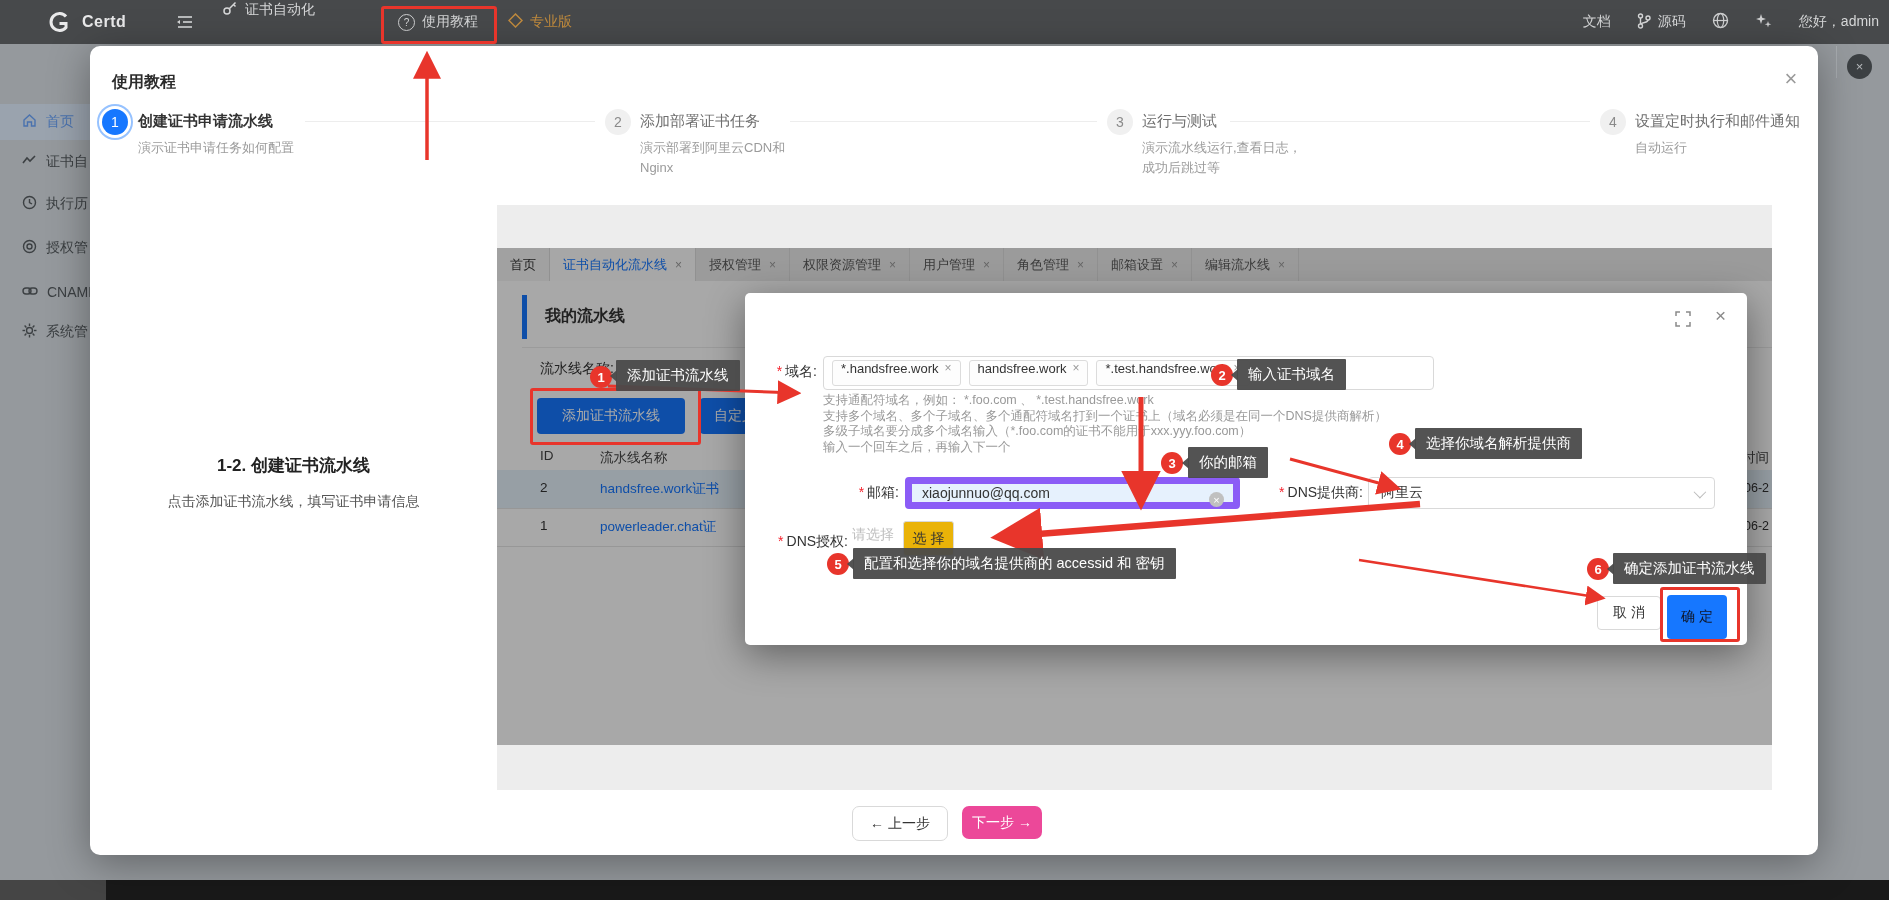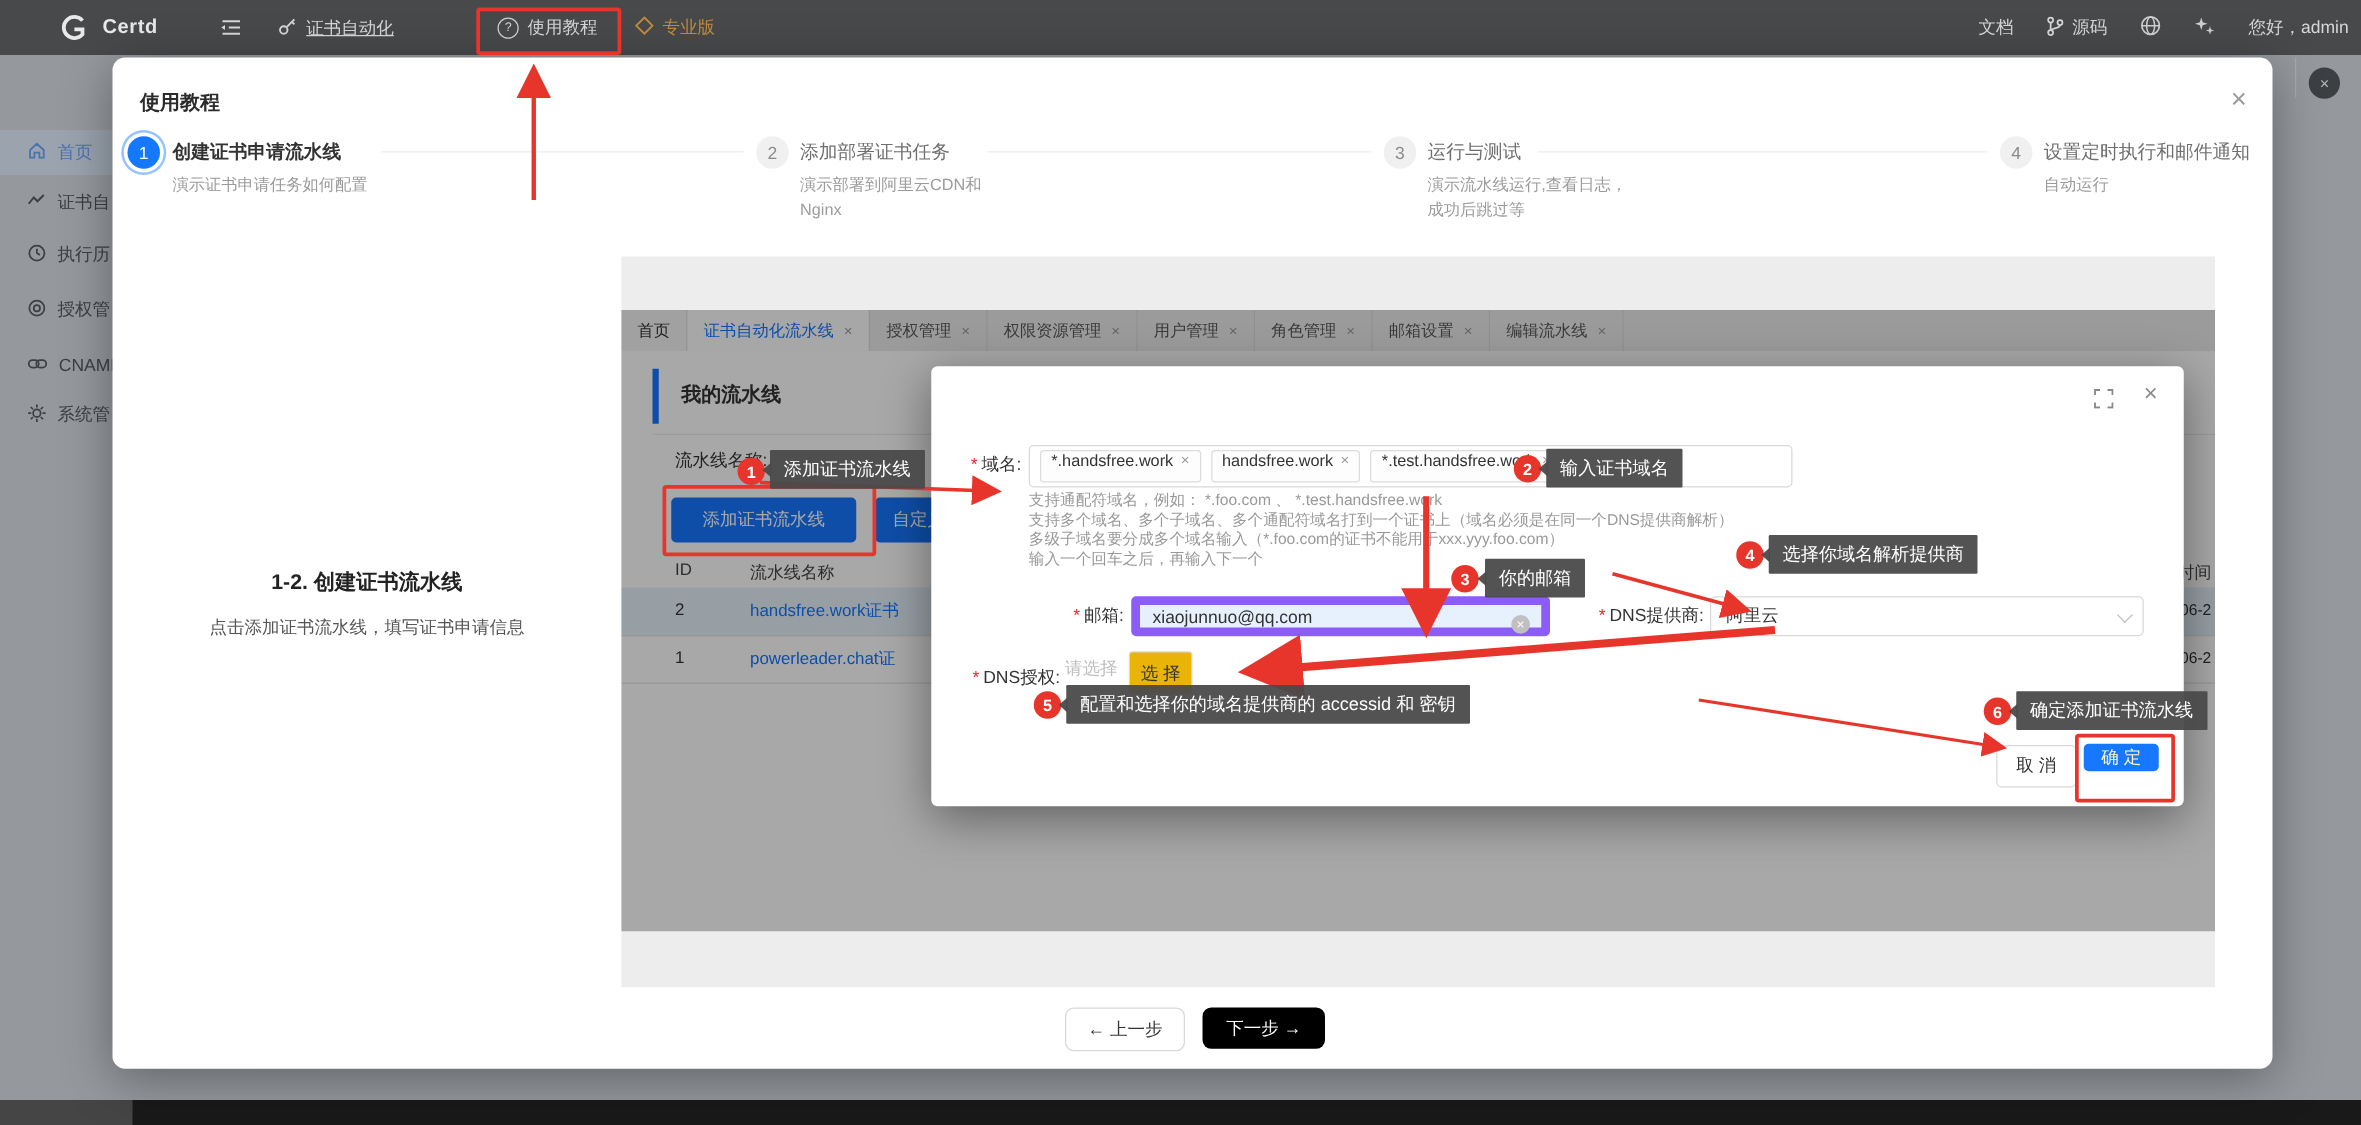--- a/index.html
+++ b/index.html
@@ -32,21 +32,21 @@
   .step-circle{width:26px;height:26px;border-radius:50%;background:#f0f0f0;color:#8a8a8a;display:flex;align-items:center;justify-content:center;font-size:14px;top:63px;}
   .step-circle.active{background:#1677ff;color:#fff;box-shadow:0 0 0 3px #fff,0 0 0 5px rgba(22,119,255,.45);}
   .step-title{top:66px;font-size:15px;color:#6f6f6f;white-space:nowrap;}
   .step-title.active{color:#333;font-weight:bold;}
   .step-desc{top:92px;font-size:13px;color:#9b9b9b;line-height:1.5;width:165px;}
   .connector{top:75px;height:1px;background:#ededed;}
   .caption{left:0;top:408px;width:407px;text-align:center;}
   .caption-title{font-size:17px;font-weight:bold;color:#222;}
   .caption-desc{margin-top:16px;font-size:14px;color:#555;}
   .btn-prev{left:762px;top:760px;width:94px;height:33px;border:1px solid #d9d9d9;border-radius:7px;display:flex;align-items:center;justify-content:center;font-size:14px;color:#333;background:#fff;cursor:pointer;}
-  .btn-next{left:872px;top:760px;width:98px;height:33px;border-radius:7px;display:flex;align-items:center;justify-content:center;font-size:14px;color:#fff;background:#000000;cursor:pointer;}
+  .btn-next{left:872px;top:760px;width:80px;height:33px;border-radius:7px;display:flex;align-items:center;justify-content:center;font-size:14px;color:#fff;background:#ec4899;cursor:pointer;}
   
   .inner{left:407px;top:159px;width:1275px;height:585px;overflow:hidden;background:#fff;}
   .strip-top{left:0;top:0;width:1275px;height:43px;background:#ededed;}
   .strip-bottom{left:0;top:540px;width:1275px;height:45px;background:#ededed;}
   .tabbar{left:0;top:43px;width:1275px;height:33px;background:#ececec;display:flex;align-items:stretch;}
   .tab{display:flex;align-items:center;gap:8px;padding:0 13px;font-size:13px;color:#595959;border-right:1px solid #dcdcdc;white-space:nowrap;}
   .tab .tx{color:#9b9b9b;font-size:12px;}
   .tab.first{background:#f5f5f5;color:#333;}
   .tab.active{background:#fdfdfd;color:#1677ff;}
   .content{left:0;top:76px;width:1275px;height:464px;background:#fff;}
@@ -78,21 +78,21 @@
   .tag .tx{color:#999;font-size:12px;}
   .help{left:78px;top:100px;font-size:12.5px;color:#999;line-height:15.5px;white-space:nowrap;}
   .email-input{left:160px;top:184px;width:335px;height:32px;background:#e6f1fd;border:7px solid #8b5cf6;border-radius:4px;display:flex;align-items:center;padding:0 10px;box-sizing:border-box;font-size:14px;color:#333;}
   .clear-ic{position:absolute;right:9px;top:8px;width:15px;height:15px;border-radius:50%;background:#c0c0c0;color:#fff;font-size:11px;display:flex;align-items:center;justify-content:center;}
   .clear-ic::before{content:"×";}
   .select{left:623px;top:184px;width:347px;height:32px;border:1px solid #d9d9d9;border-radius:4px;display:flex;align-items:center;padding:0 12px;box-sizing:border-box;font-size:14px;color:#333;}
   .chev{position:absolute;right:11px;top:11px;width:8px;height:8px;border-right:1.6px solid #bbb;border-bottom:1.6px solid #bbb;transform:rotate(45deg) translateY(-2px);}
   .auth-ph{left:107px;top:233px;font-size:14px;color:#bfbfbf;}
   .btn-choose{left:158px;top:228px;width:49px;height:33px;border:1px solid #d9d9d9;border-radius:3px;background:#eab308;display:flex;align-items:center;justify-content:center;font-size:14px;color:#333;}
   .btn-cancel{left:852px;top:303px;width:62px;height:32px;border:1px solid #d9d9d9;border-radius:4px;background:#fff;display:flex;align-items:center;justify-content:center;font-size:14px;color:#333;}
-  .btn-ok{left:922px;top:302px;width:60px;height:22px;border-radius:4px;background:#1677ff;display:flex;align-items:center;justify-content:center;font-size:14px;color:#fef9c3;}
+  .btn-ok{left:922px;top:302px;width:60px;height:44px;border-radius:4px;background:#1677ff;display:flex;align-items:center;justify-content:center;font-size:14px;color:#0f172a;}
   .redbox{border:3px solid #e8352b;border-radius:3px;z-index:30;}
   .badge{width:22px;height:22px;border-radius:50%;background:#e8352b;color:#fff;font-size:13px;font-weight:bold;display:flex;align-items:center;justify-content:center;z-index:31;}
   .tip{height:31px;background:rgba(74,74,74,.95);color:#fff;font-size:14.5px;display:flex;align-items:center;padding:0 11px;z-index:31;white-space:nowrap;border-radius:1px;}
   .tip::before{content:"";position:absolute;left:-6px;top:10px;border:6px solid transparent;border-right:7px solid rgba(74,74,74,.95);border-left:none;}
   svg.arrows{position:absolute;left:0;top:0;z-index:30;pointer-events:none;}
   .ic{display:inline-block;}
 </style>
 </head>
 <body>
 
@@ -106,21 +106,21 @@
   <span class="ic abs" style="left:176px;top:14px;">
     <svg width="18" height="16" viewBox="0 0 18 16">
         <g stroke="#d6d7d8" stroke-width="1.6">
           <line x1="2" y1="3" x2="16" y2="3"></line>
           <line x1="7" y1="8" x2="16" y2="8"></line>
           <line x1="2" y1="13" x2="16" y2="13"></line>
         </g>
         <path d="M4 6 L1 8 L4 10 z" fill="#d6d7d8"></path>
       </svg>
   </span>
-  <span class="nv abs" style="left:222px;top:13px;text-decoration:underline;">
+  <span class="nv abs" style="left:222px;top:0;">
     <span class="ic">
       <svg width="16" height="16" viewBox="0 0 16 16">
           <circle cx="5" cy="11" r="3" fill="none" stroke="#d6d7d8" stroke-width="1.5"></circle>
           <path d="M7.5 8.5 L13.5 2.5 M11.5 4.5 L13.5 6.5" stroke="#d6d7d8" stroke-width="1.5" fill="none"></path>
         </svg>
     </span>
     <span class="nav-item">证书自动化</span>
   </span>
   <span class="nv abs" style="left:398px;top:13px;">
     <span class="qmark"></span>

